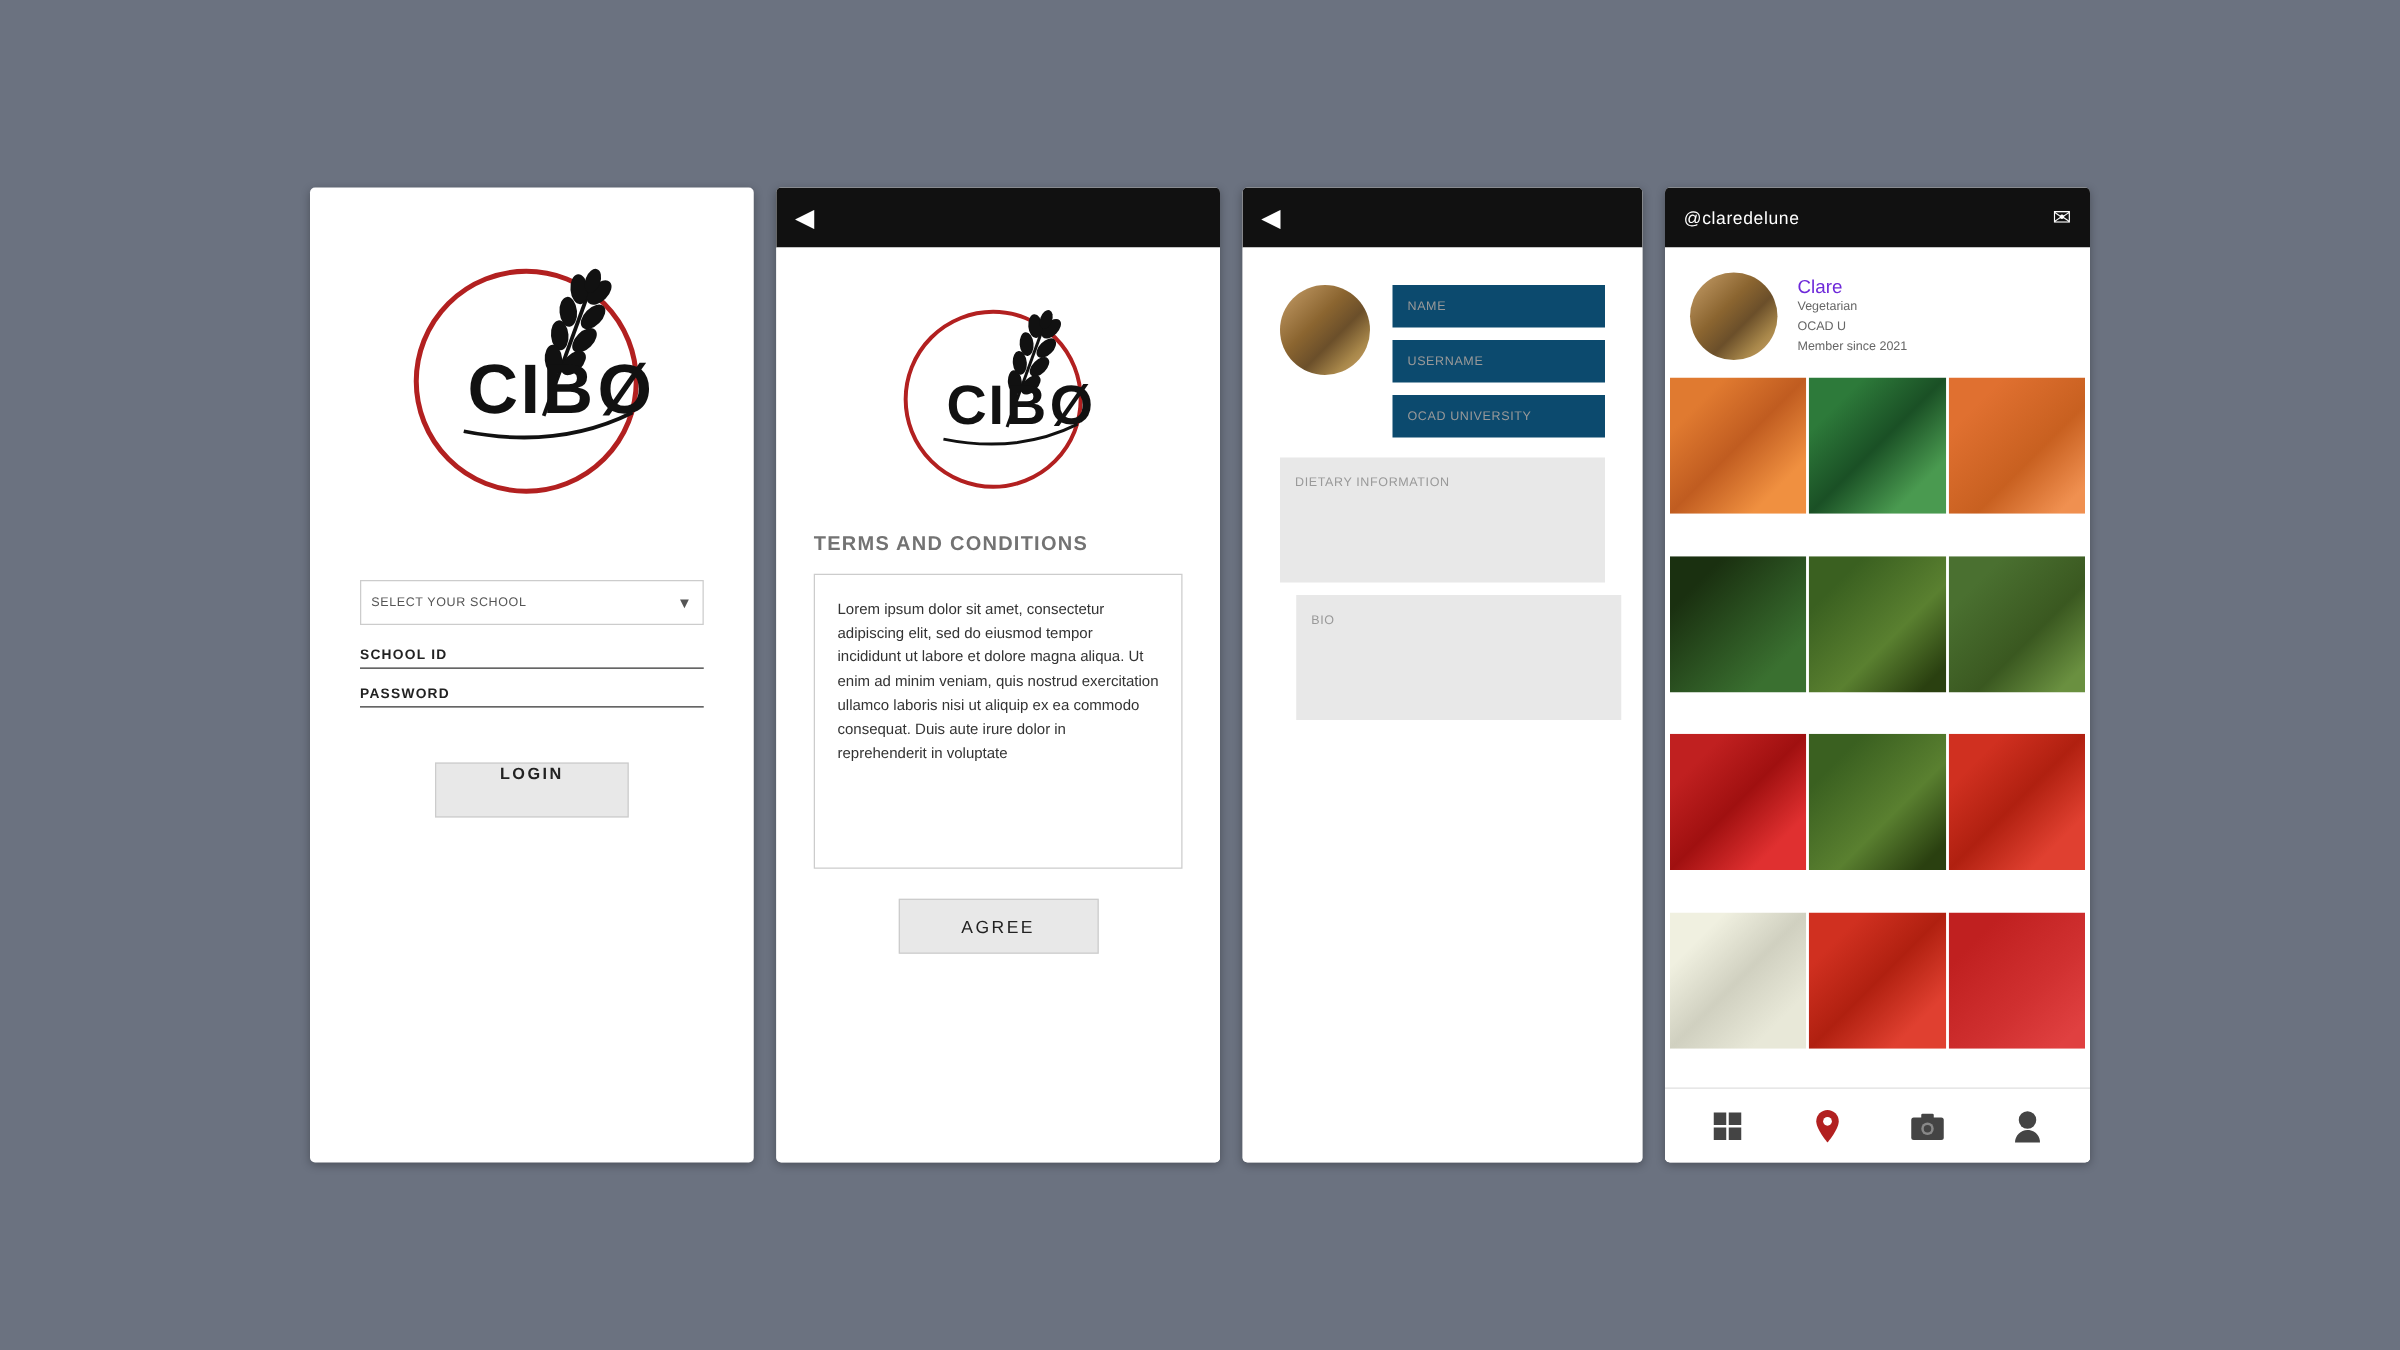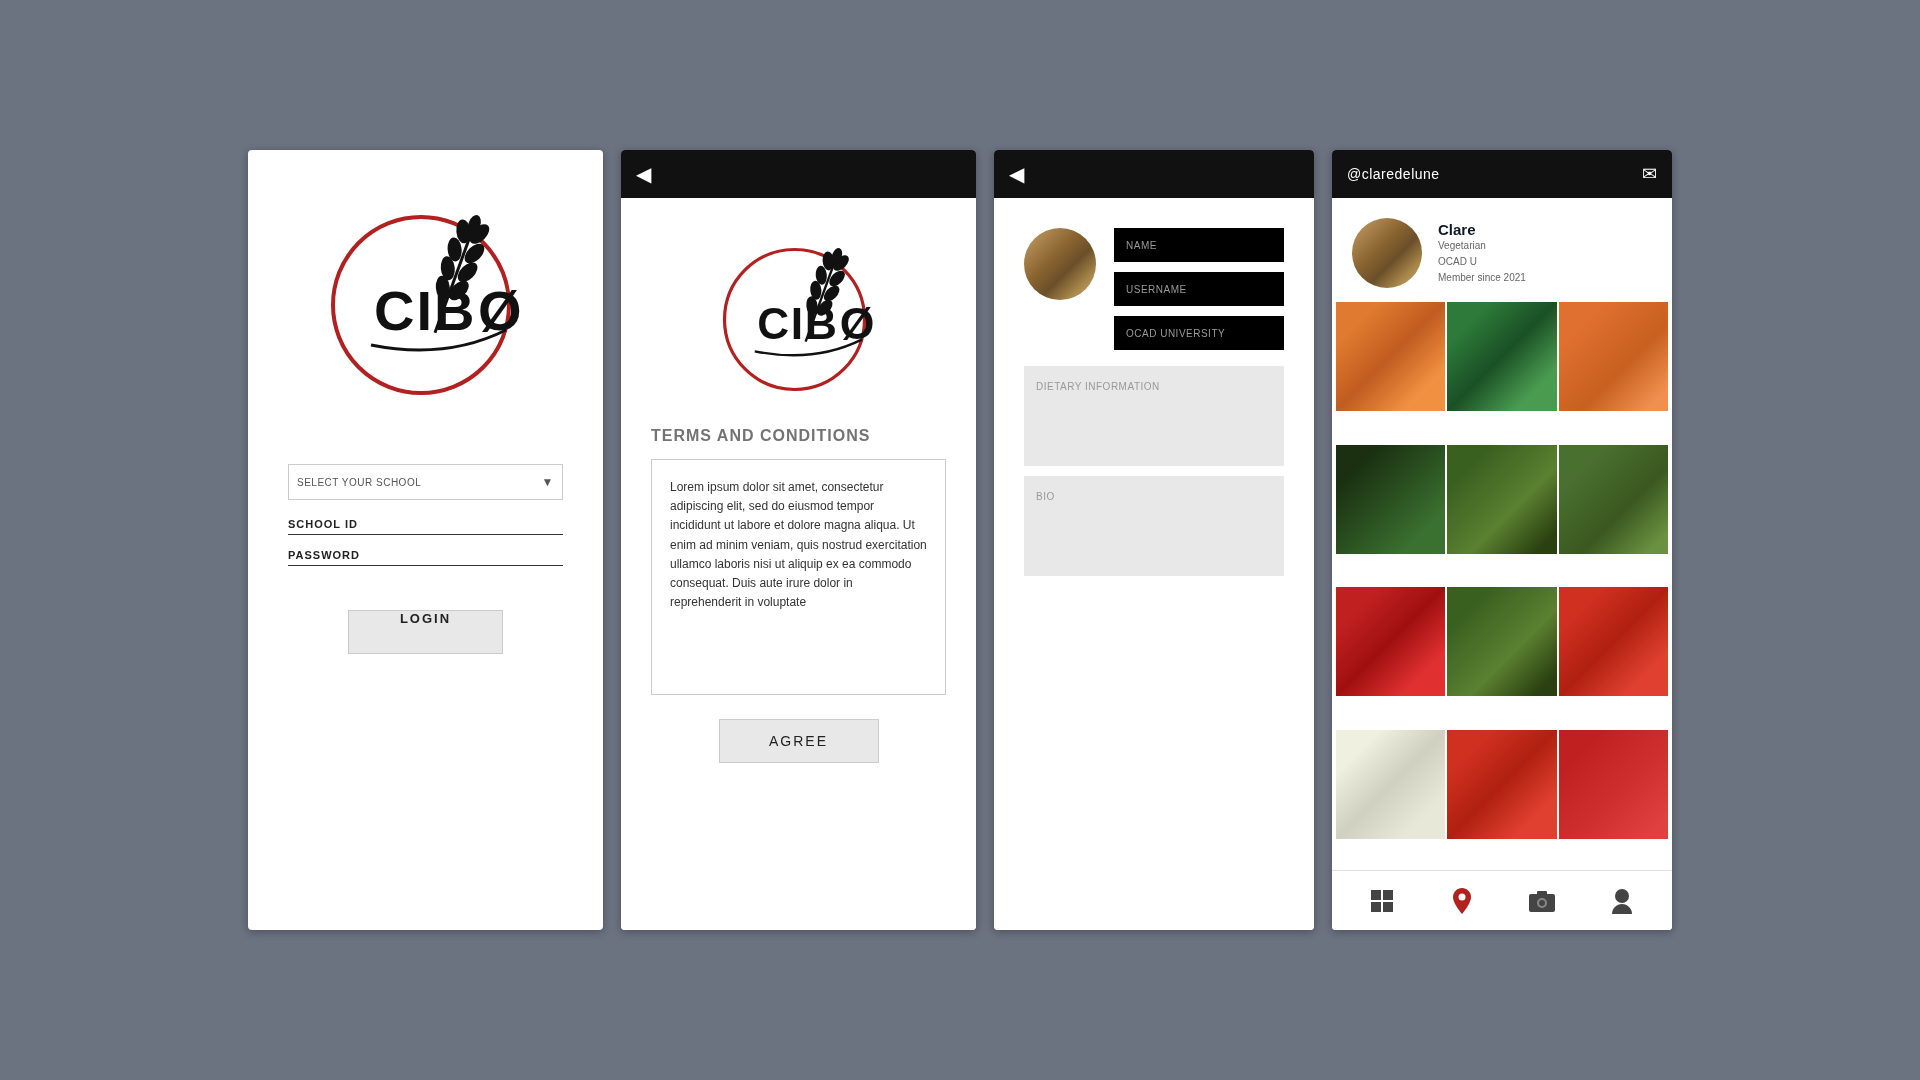--- a/index.html
+++ b/index.html
@@ -240,21 +240,21 @@
     .profile-fields {
       flex: 1;
       display: flex;
       flex-direction: column;
       gap: 10px;
     }
 
     .profile-field {
       width: 100%;
       height: 34px;
-      background: #000000;
+      background: #0c4a6e;
       display: flex;
       align-items: center;
       padding: 0 12px;
     }
 
     .profile-field span {
       font-size: 10px;
       color: #999;
       text-transform: uppercase;
       letter-spacing: 0.5px;
@@ -270,20 +270,21 @@
     .textarea-field span {
       font-size: 10px;
       color: #999;
       text-transform: uppercase;
       letter-spacing: 0.5px;
     }
 
     .bio-field {
       min-height: 100px;
       margin-top: 10px;
+      margin-left: 13px;
     }
 
     .save-btn-row {
       display: flex;
       justify-content: center;
       margin-top: 20px;
     }
 
     .save-btn {
       width: 120px;
@@ -357,22 +358,22 @@
       flex-shrink: 0;
     }
 
     .profile-info {
       display: flex;
       flex-direction: column;
     }
 
     .profile-name {
       font-size: 15px;
-      font-weight: bold;
-      color: #0f172a;
+      font-weight: normal;
+      color: #6d28d9;
     }
 
     .profile-subtitle {
       font-size: 10px;
       color: #666;
       line-height: 1.6;
     }
 
     .gallery-grid {
       display: grid;

